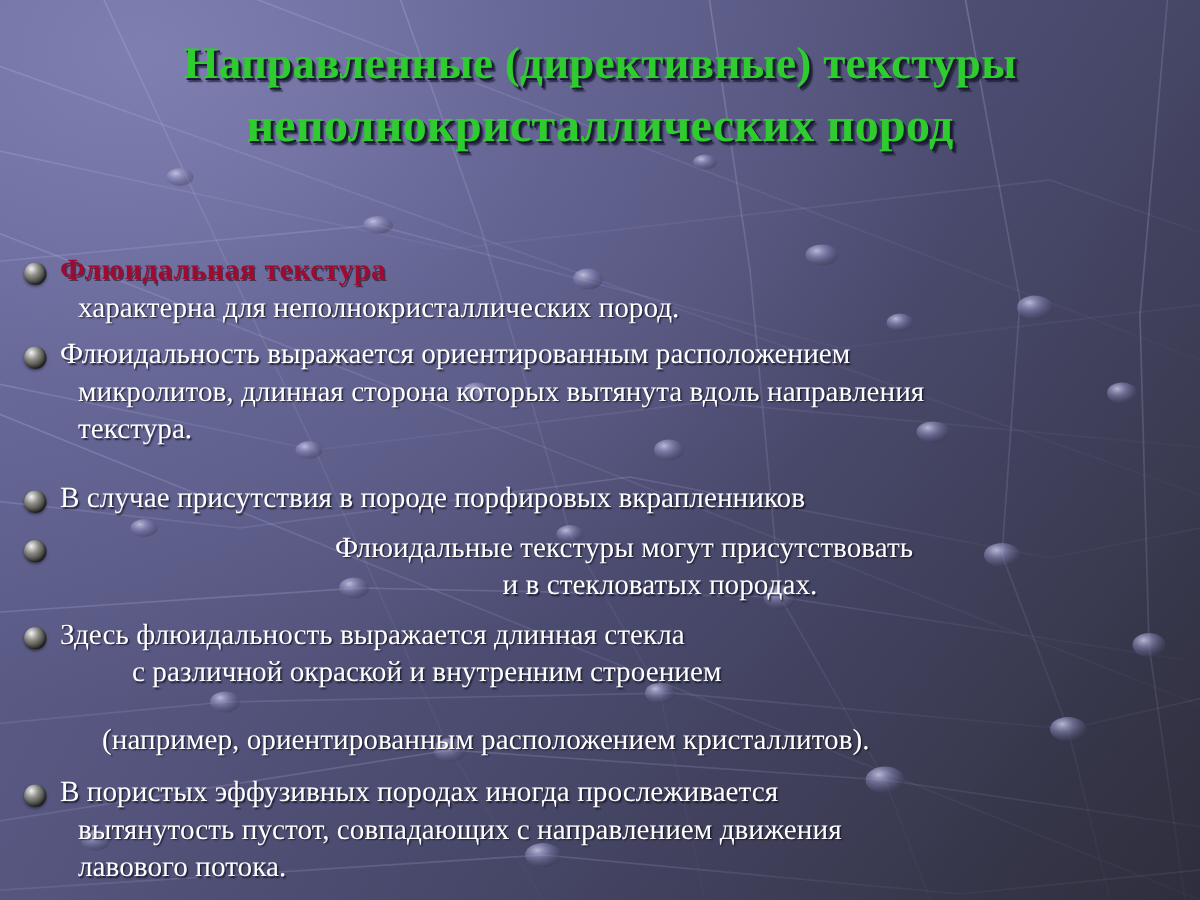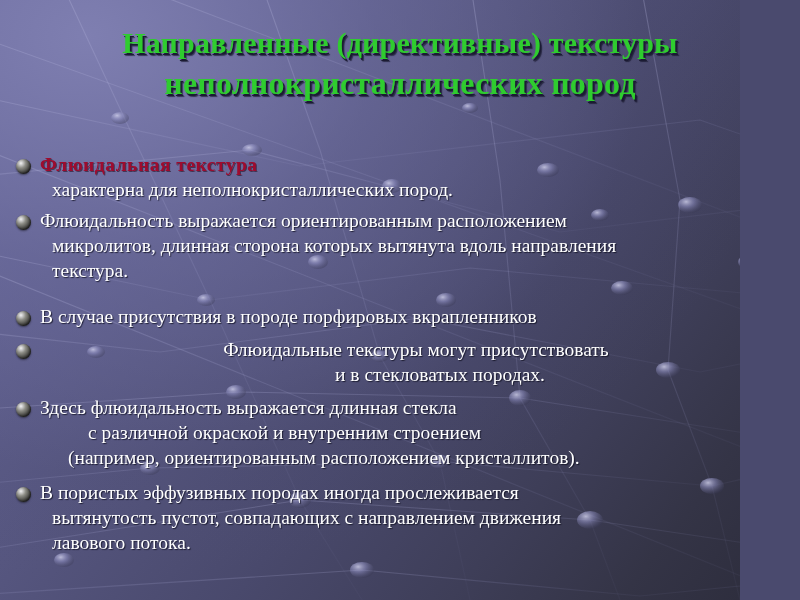--- a/index.html
+++ b/index.html
@@ -9,21 +9,21 @@
     height: 600px;
     overflow: hidden;
   }
   body {
     font-family: "Liberation Serif", "DejaVu Serif", serif;
     background: #4a4a6e;
   }
 
   #slide {
     position: relative;
-    width: 740px;
+    width: 800px;
     height: 600px;
     overflow: hidden;
     background:
       radial-gradient(ellipse 900px 700px at 12% 6%, rgba(128,128,178,0.95) 0%, rgba(110,110,160,0.55) 32%, rgba(80,80,120,0.12) 62%, rgba(0,0,0,0) 78%),
       linear-gradient(128deg, #6b6b9e 0%, #60608f 18%, #55557e 38%, #49496c 58%, #3e3e58 76%, #343446 90%, #2e2e3e 100%);
   }
 
   
   #bg-lattice {
     position: absolute;
@@ -53,21 +53,21 @@
       1.5px 1.5px 0 #1b1b33,
       2.5px 2.5px 1px rgba(15,15,35,0.65);
     white-space: nowrap;
   }
   .title-line.second { font-size: 32px; }
 
   
   #body-list {
     position: absolute;
     left: 14px;
-    top: 152px;
+    top: 168px;
     width: 778px;
   }
   .bullet-item {
     position: relative;
     padding-left: 26px;
     margin-bottom: 8px;
   }
   .bullet-marker {
     position: absolute;
     left: 2px;
@@ -80,21 +80,21 @@
     box-shadow: 0 1px 2px rgba(0,0,0,0.45), inset -1px -1px 2px rgba(0,0,0,0.5);
   }
   .bullet-lines {
     font-size: 19.5px;
     line-height: 25px;
     color: #ffffff;
     text-shadow: 1px 1px 1px rgba(12,12,28,0.75);
   }
   .bullet-lines .ln { display: block; white-space: nowrap; }
   .bullet-lines .ln.ind1 { padding-left: 48px; }
-  .bullet-lines .ln.ind2 { padding-left: 28px; }
+  .bullet-lines .ln.ind2 { padding-left: 28px; margin-top: 20px; }
   .bullet-lines .ln.ind-cont { padding-left: 12px; }
 
   .emph-red {
     color: #9e0b2e;
     font-weight: bold;
     letter-spacing: 0.5px;
     text-shadow: 1px 1px 0 rgba(30,10,25,0.55);
   }
 
   

